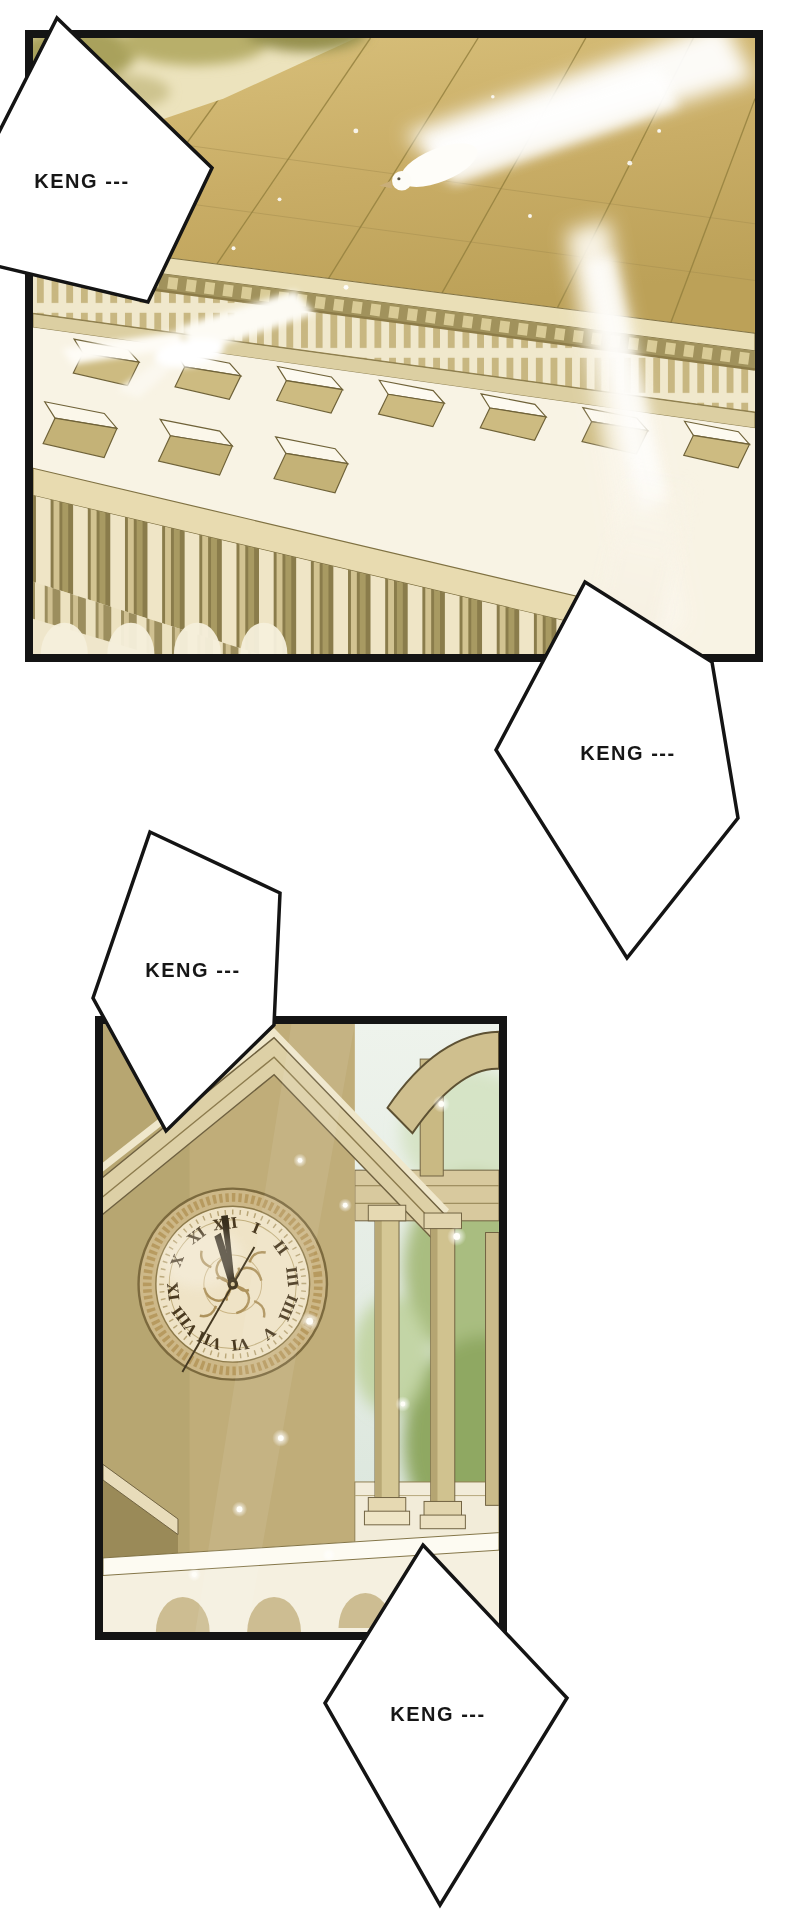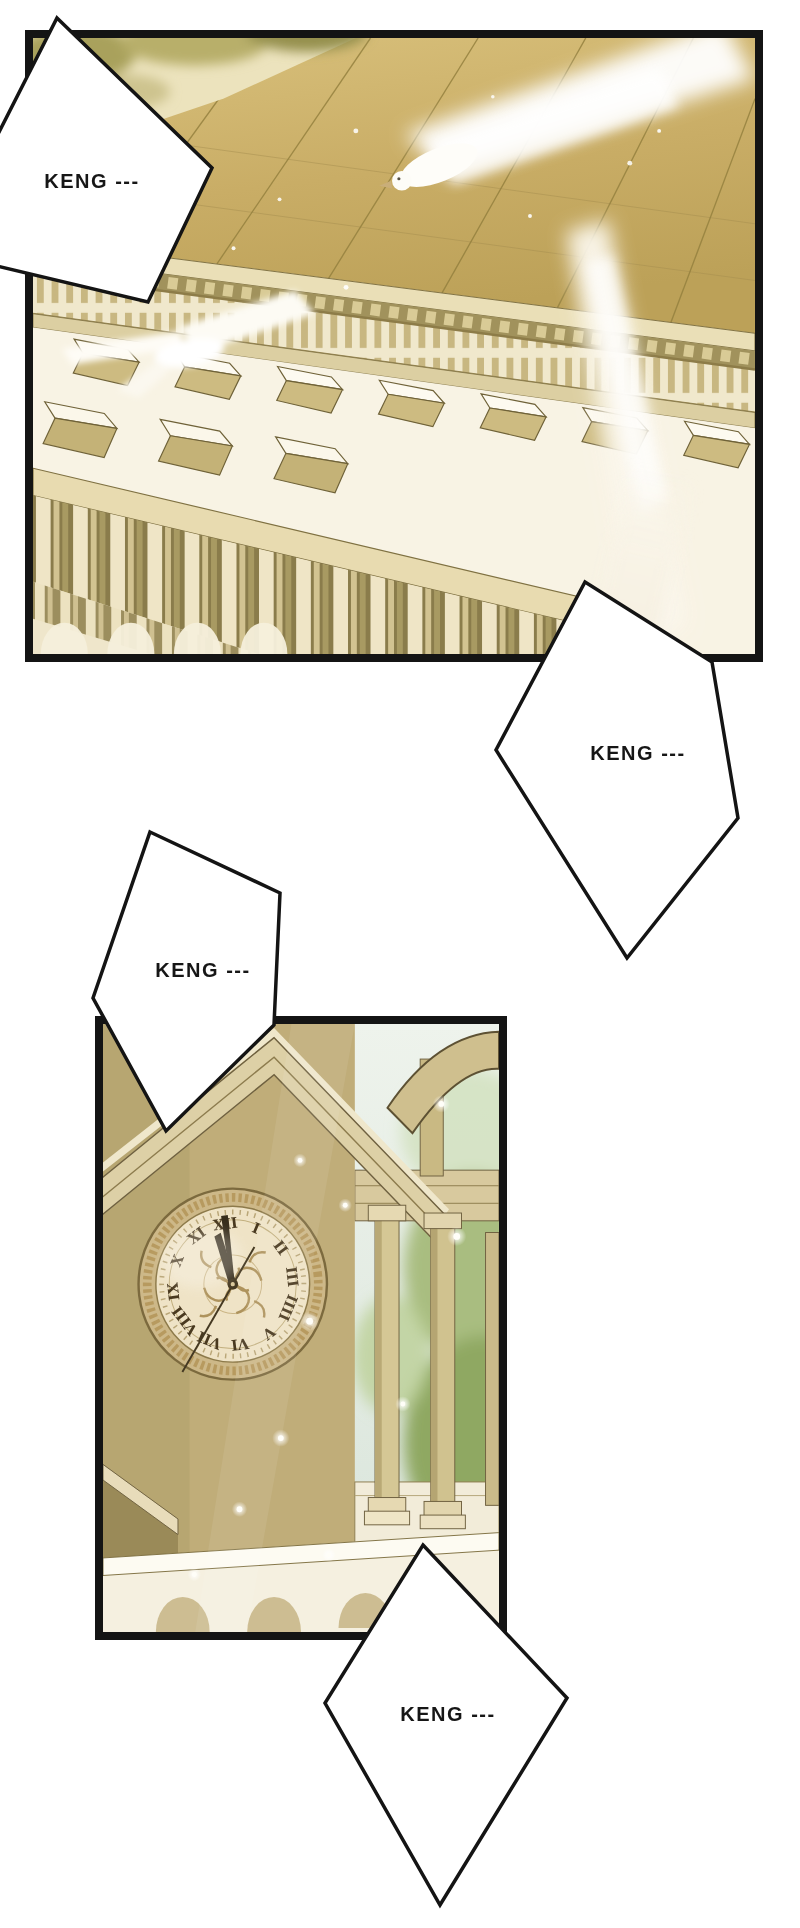--- a/index.html
+++ b/index.html
@@ -7,21 +7,21 @@
         font-family:"Liberation Sans",sans-serif;}
   .panel{position:absolute;border:8px solid #141414;box-sizing:border-box;background:#f6efdd;z-index:10;}
   .panel svg{display:block;width:100%;height:100%;}
   .panel1{left:25px;top:30px;width:738px;height:632px;}
   .panel2{left:95px;top:1016px;width:412px;height:624px;}
   .streak{position:absolute;z-index:20;left:598px;top:470px;width:64px;height:280px;
           background:linear-gradient(to bottom, rgba(250,246,236,0), #f8f3e6 30%, #f5efe0 70%, rgba(250,246,236,0));
           filter:blur(7px);transform:rotate(13deg);}
   .bubble-layer{position:absolute;left:0;top:0;width:800px;height:1928px;z-index:30;}
   .sfx{position:absolute;z-index:40;transform:translate(-50%,-50%);font-weight:bold;font-size:20px;
-       letter-spacing:1.5px;color:#161616;white-space:nowrap;margin-left:10px;}
+       letter-spacing:1.5px;color:#161616;white-space:nowrap;}
   .sfx1{left:82px;top:181px;}
   .sfx2{left:628px;top:753px;}
   .sfx3{left:193px;top:970px;}
   .sfx4{left:438px;top:1714px;}
   text.numeral{font-family:"DejaVu Serif",serif;font-weight:bold;font-size:15px;fill:#49391f;}
 </style>
 </head>
 <body>
 
 <div class="page">

